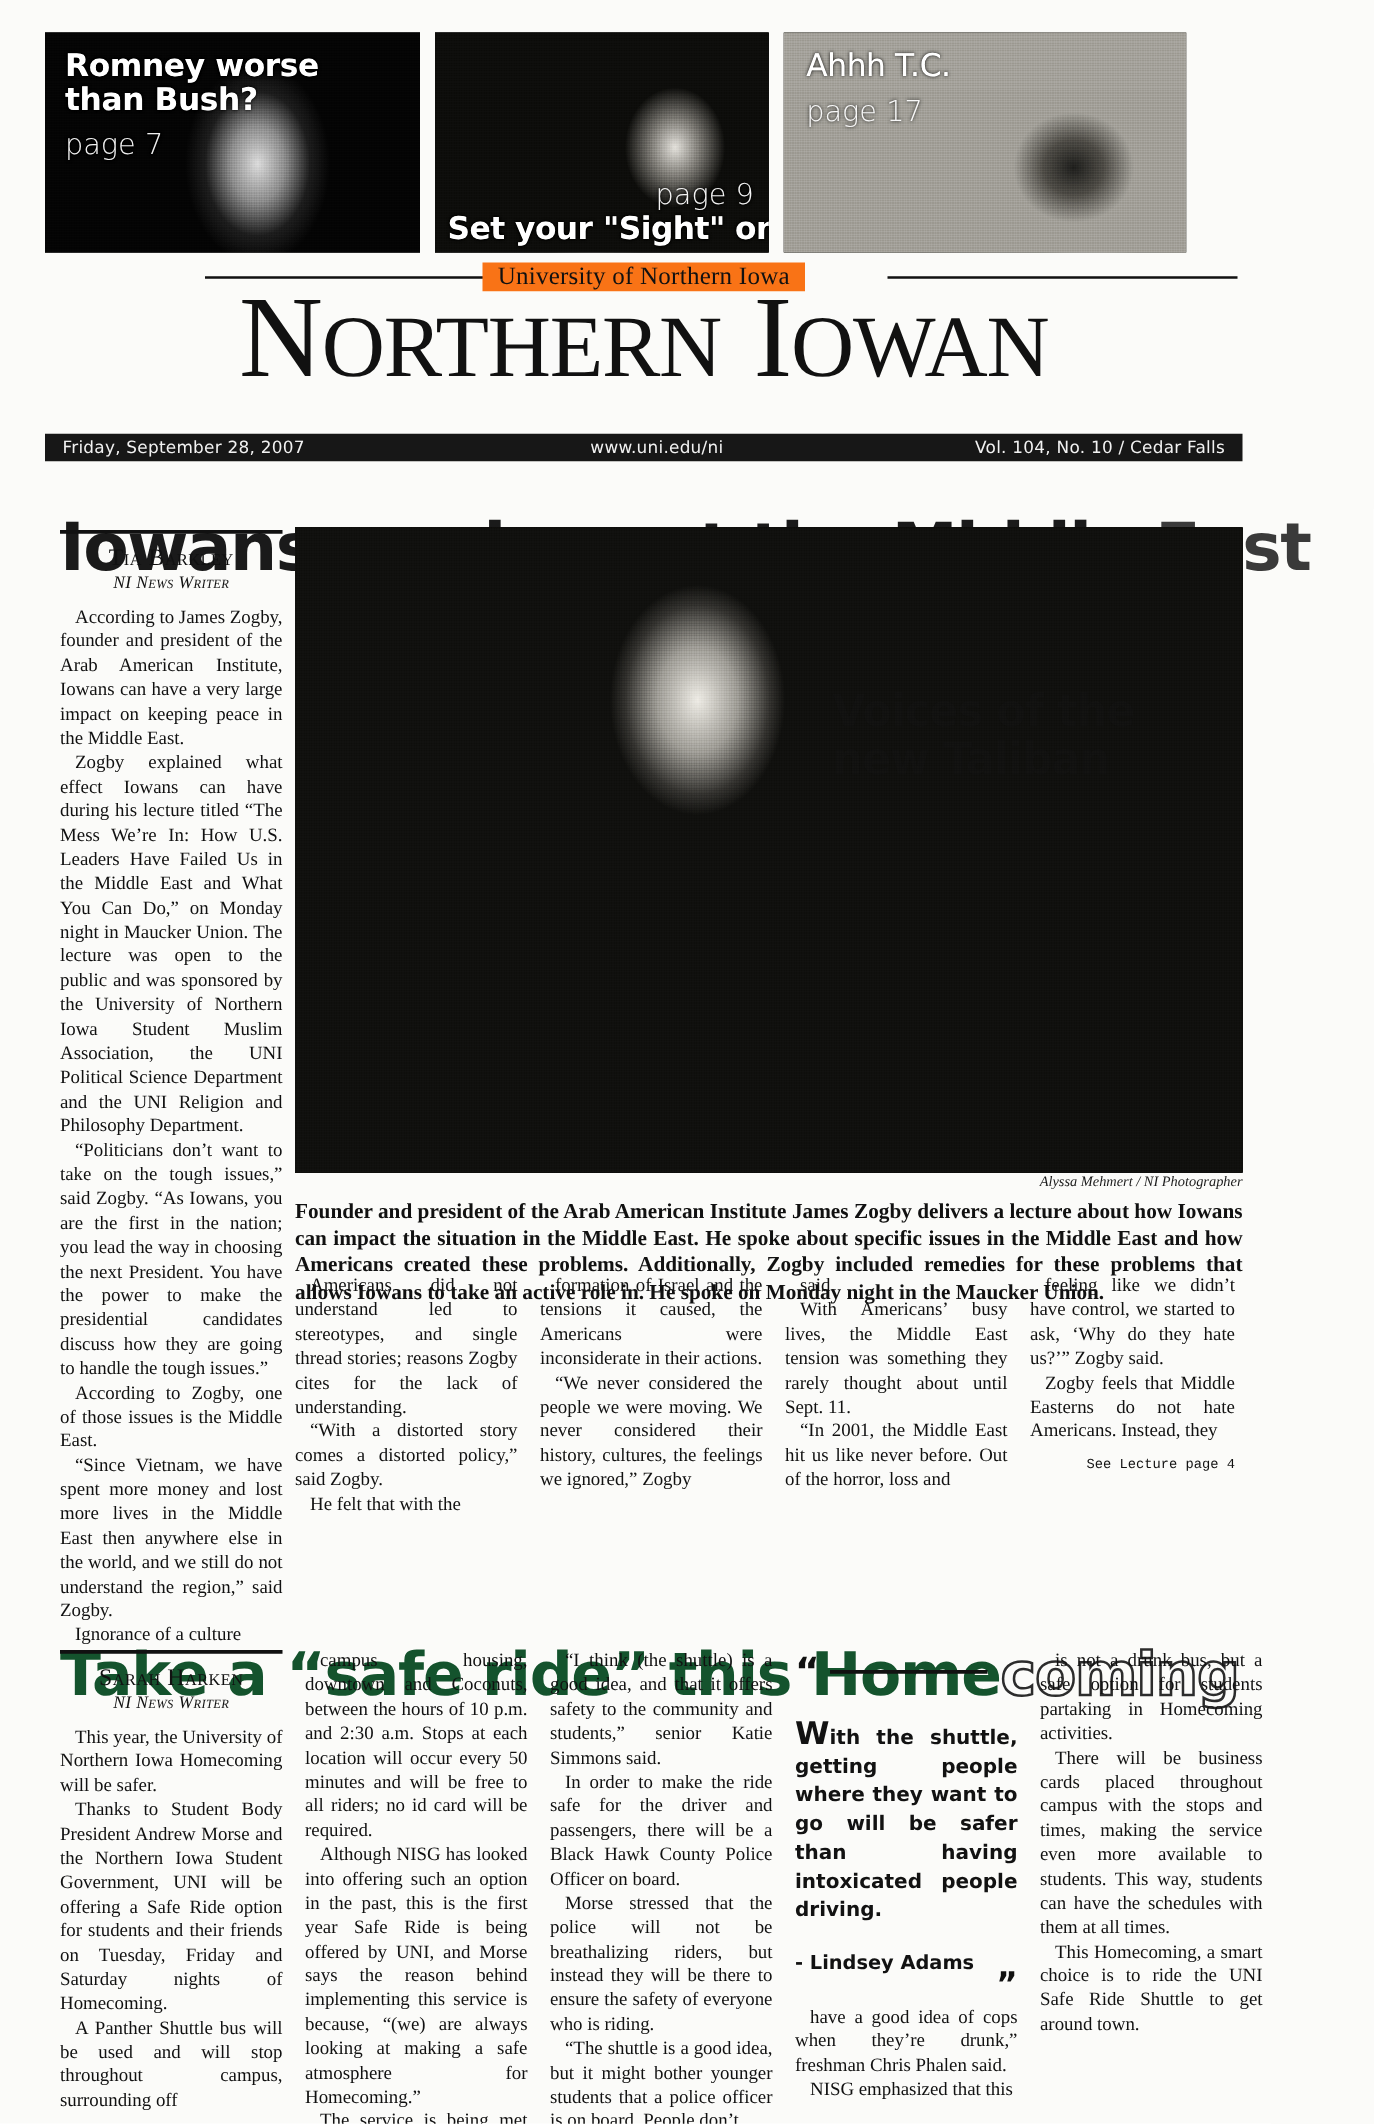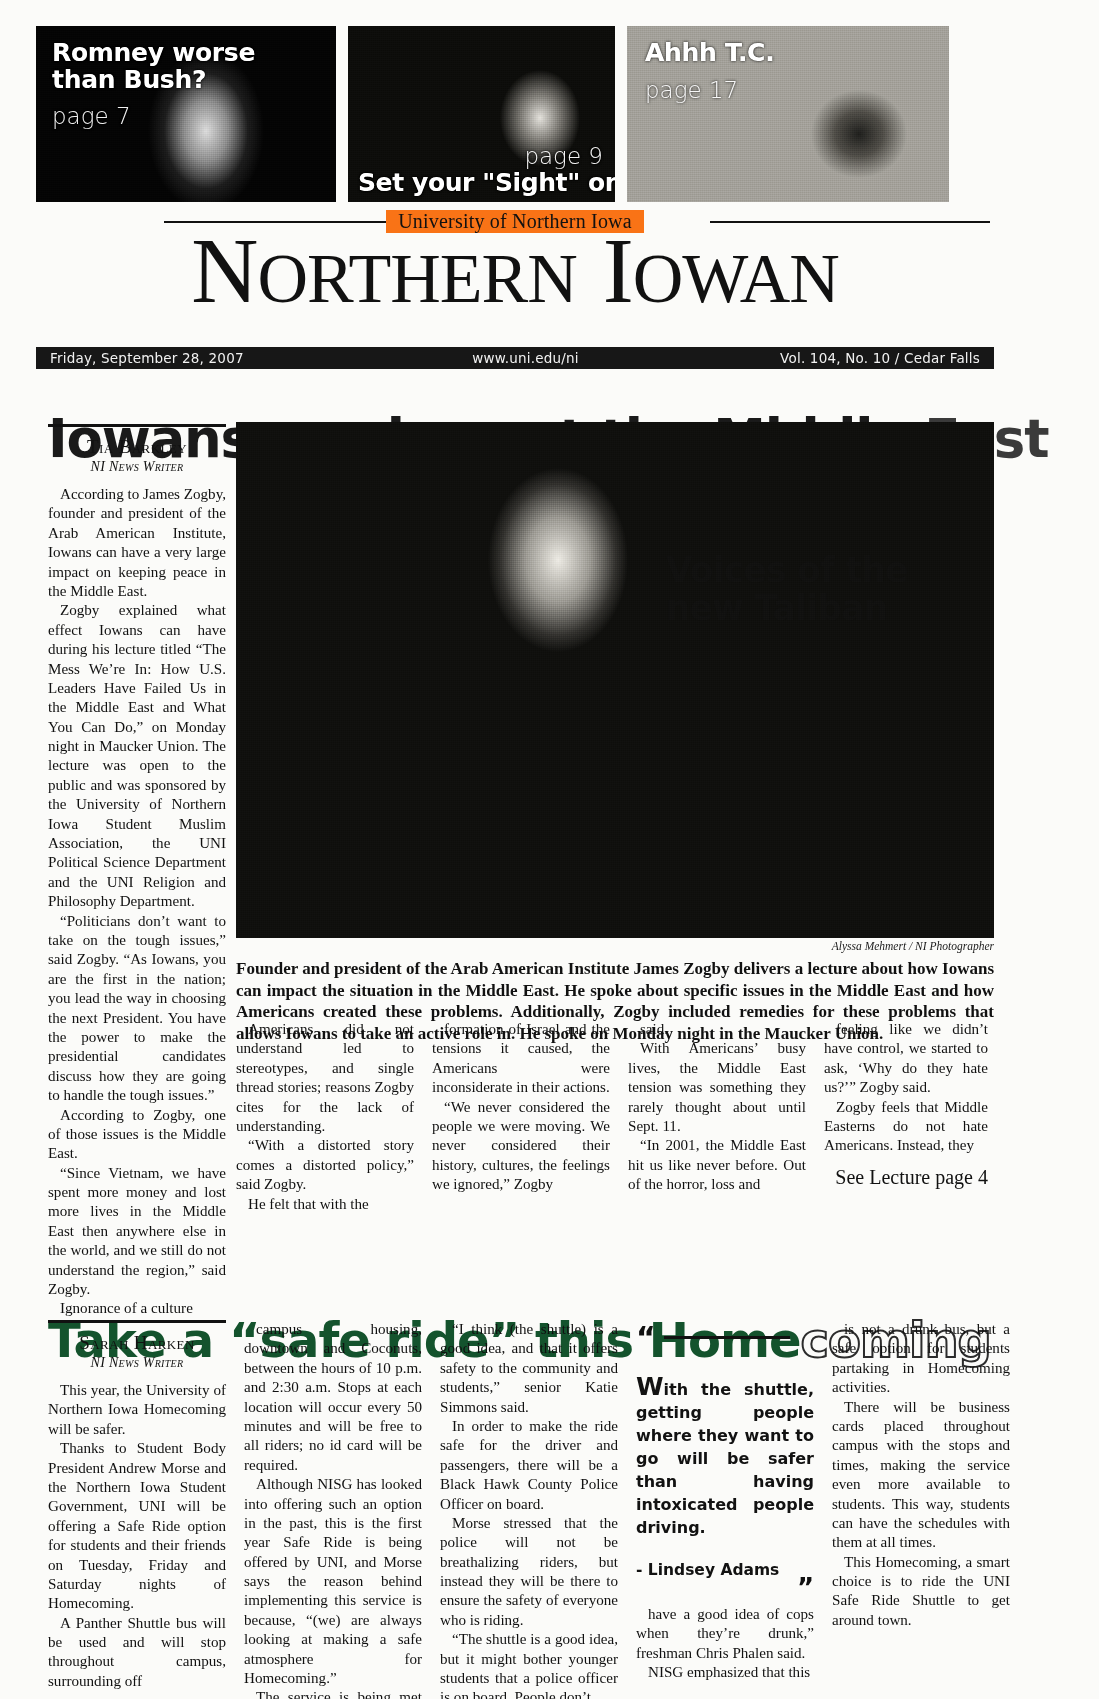--- a/index.html
+++ b/index.html
@@ -84,21 +84,21 @@
     z-index: 4;
     color: #fff;
     font-family: "DejaVu Sans", sans-serif;
     text-shadow: 0 0 3px rgba(0,0,0,.85);
     line-height: 1.06;
   }
   .t1 .tt-head { left: 16px; top: 14px; font-size: 25px; font-weight: 700; width: 250px; letter-spacing: -.3px; }
   .t1 .tt-page { left: 16px; top: 78px; font-size: 23px; font-weight: 300; color: #e2e2e2; }
   .t2 .tt-page { right: 12px; top: 118px; font-size: 23px; font-weight: 300; color: #e4e4e4; }
   .t2 .tt-head { left: 10px; bottom: 6px; font-size: 25px; font-weight: 700; letter-spacing: -.4px; white-space: nowrap; }
-  .t3 .tt-head { left: 18px; top: 14px; font-size: 25px; font-weight: 700; letter-spacing: -.3px; }
+  .t3 .tt-head { left: 18px; top: 14px; font-size: 25px; font-weight: 400; letter-spacing: -.3px; }
   .t3 .tt-page { left: 18px; top: 52px; font-size: 23px; font-weight: 300; color: #e8e8e8; }
 
   
   .masthead {
     position: absolute;
     left: 36px; top: 210px;
     width: 958px;
   }
   .uni-line {
     position: relative;
@@ -265,22 +265,22 @@
     position: absolute;
     left: 236px; top: 1020px;
     width: 758px;
     display: flex;
     gap: 18px;
   }
   .s1-lower .col { width: 178px; }
   .s1-lower .col:last-child { width: 164px; }
   .see-line {
     text-align: right;
-    font-family: Liberation Serif, serif;
-    font-size: 20px;
+    font-family: Liberation Mono, monospace;
+    font-size: 11px;
     margin-top: 9px;
   }
 
   
   .headline-2 {
     position: absolute;
     left: 48px; top: 1272px;
     width: 1010px;
     font-family: "DejaVu Sans", sans-serif;
     font-weight: 700;

